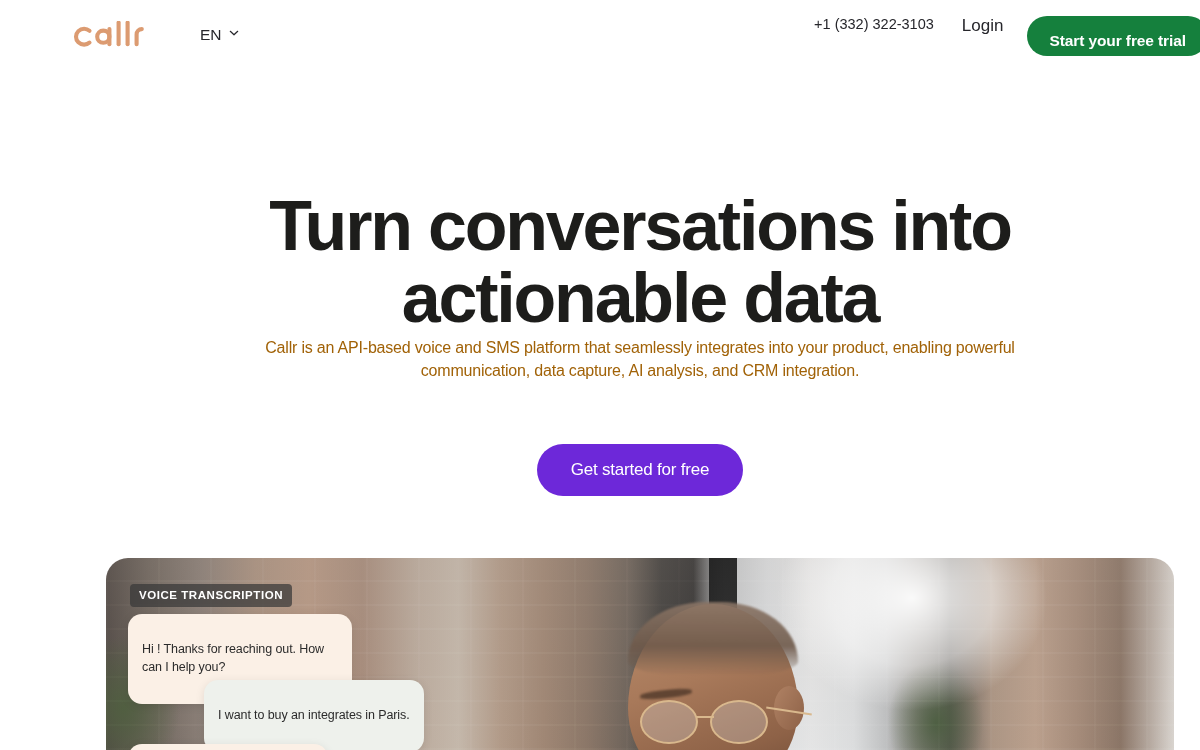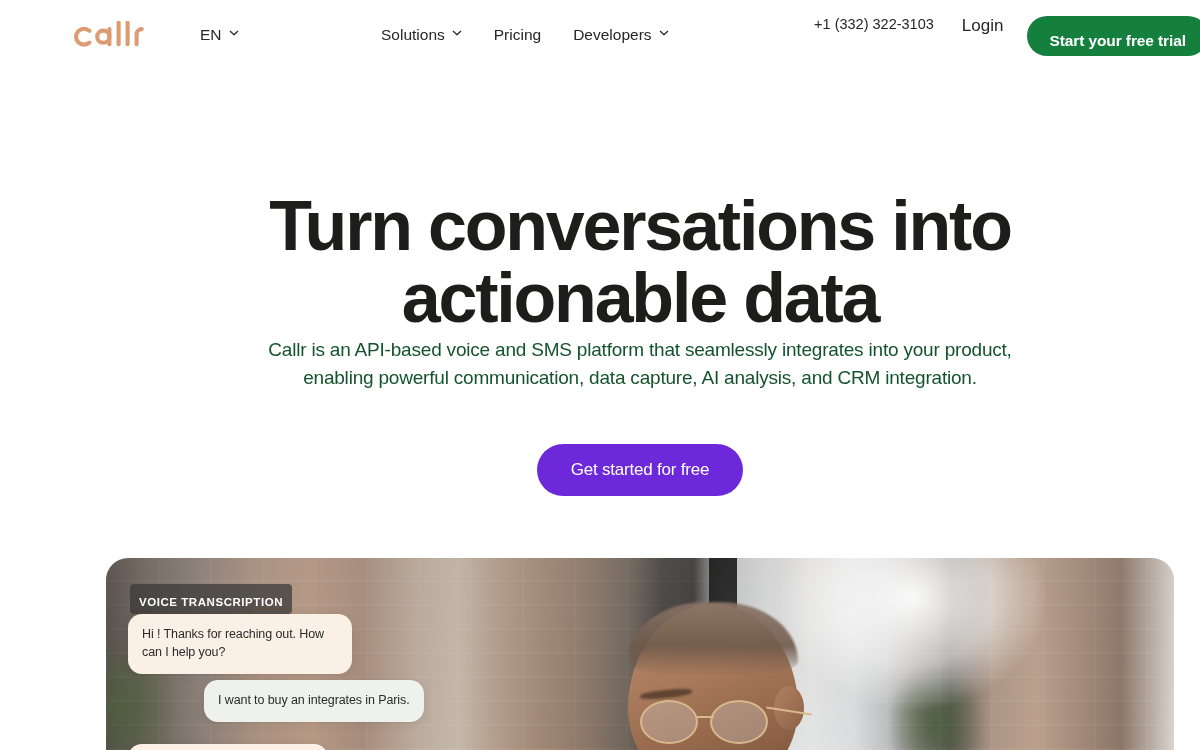--- a/index.html
+++ b/index.html
@@ -137,23 +137,23 @@
     padding: 0 140px;
   }
 
   .hero-sub {
     position: absolute;
     top: 264px;
     left: 50%;
     transform: translateX(-50%);
     width: 760px;
     text-align: center;
-    font-size: 19px;
+    font-size: 16px;
     line-height: 1.45;
-    color: #14532d;
+    color: #a16207;
     letter-spacing: -0.2px;
   }
 
   .hero-cta-wrap {
     position: absolute;
     top: 372px;
     left: 0; right: 0;
     display: flex;
     justify-content: center;
   }
@@ -344,33 +344,33 @@
   
   .badge-vt {
     position: absolute;
     left: 24px;
     top: 26px;
     background: rgba(55,55,55,0.72);
     color: #ffffff;
     font-size: 11.5px;
     font-weight: 700;
     letter-spacing: 0.55px;
-    padding: 12px 9px 5px 9px;
+    padding: 5px 9px 5px 9px;
     border-radius: 4px;
     line-height: 1.1;
     white-space: nowrap;
   }
 
   .bubble {
     position: absolute;
     border-radius: 14px;
     font-size: 12.5px;
     line-height: 1.42;
     color: #2b2b2b;
-    padding: 12px 14px;
+    padding: 27px 14px;
     letter-spacing: -0.1px;
     box-shadow: 0 2px 10px rgba(0,0,0,0.10);
   }
   .bubble.b1 {
     left: 22px;
     top: 56px;
     width: 224px;
     background: #fbf0e6;
   }
   .bubble.b2 {
@@ -407,43 +407,20 @@
 
     <div class="lang-select">
       <span>EN</span>
       <span class="chev">
         <svg width="10" height="10" viewBox="0 0 10 10" fill="none">
           <path d="M1.3 3.3 5 6.8 8.7 3.3" stroke="#26262b" stroke-width="1.2" stroke-linecap="round" stroke-linejoin="round"></path>
         </svg>
       </span>
     </div>
 
-    <nav class="nav-main">
-      <div class="nav-item">
-        <span>Solutions</span>
-        <span class="chev">
-          <svg width="10" height="10" viewBox="0 0 10 10" fill="none">
-            <path d="M1.3 3.3 5 6.8 8.7 3.3" stroke="#26262b" stroke-width="1.2" stroke-linecap="round" stroke-linejoin="round"></path>
-          </svg>
-        </span>
-      </div>
-
-      <div class="nav-item">
-        <span>Pricing</span>
-      </div>
-
-      <div class="nav-item">
-        <span>Developers</span>
-        <span class="chev">
-          <svg width="10" height="10" viewBox="0 0 10 10" fill="none">
-            <path d="M1.3 3.3 5 6.8 8.7 3.3" stroke="#26262b" stroke-width="1.2" stroke-linecap="round" stroke-linejoin="round"></path>
-          </svg>
-        </span>
-      </div>
-    </nav>
 
     <div class="nav-right">
       <span class="phone">+1 (332) 322-3103</span>
       <span class="login">Login</span>
       <button class="btn-trial">Start your free trial</button>
     </div>
   </header>
 
   <section class="hero">
 

